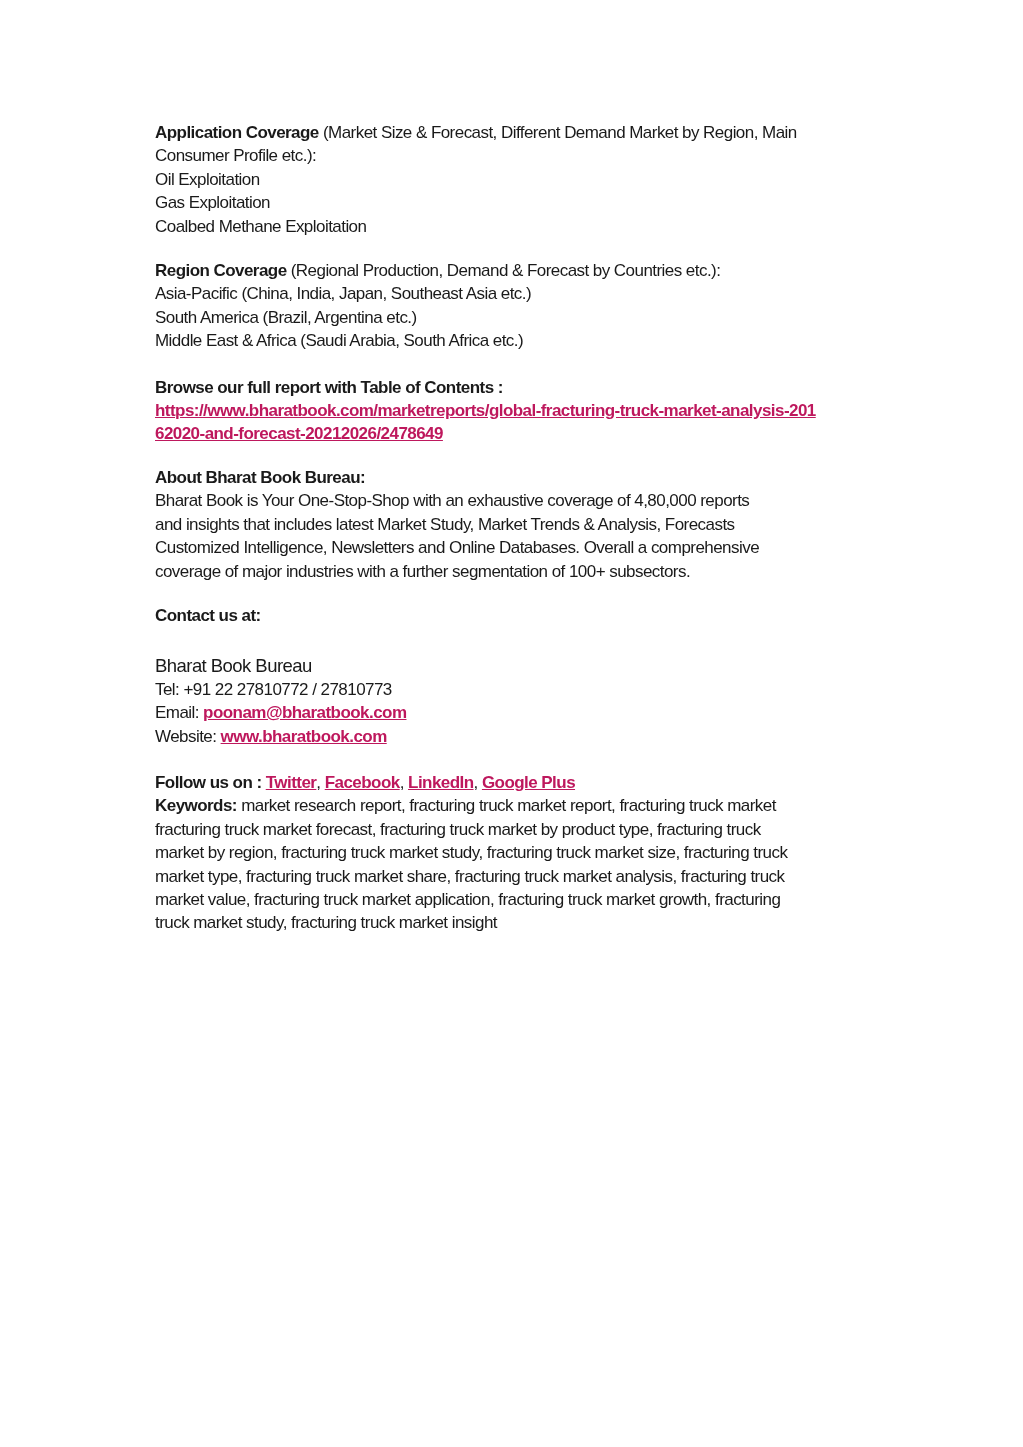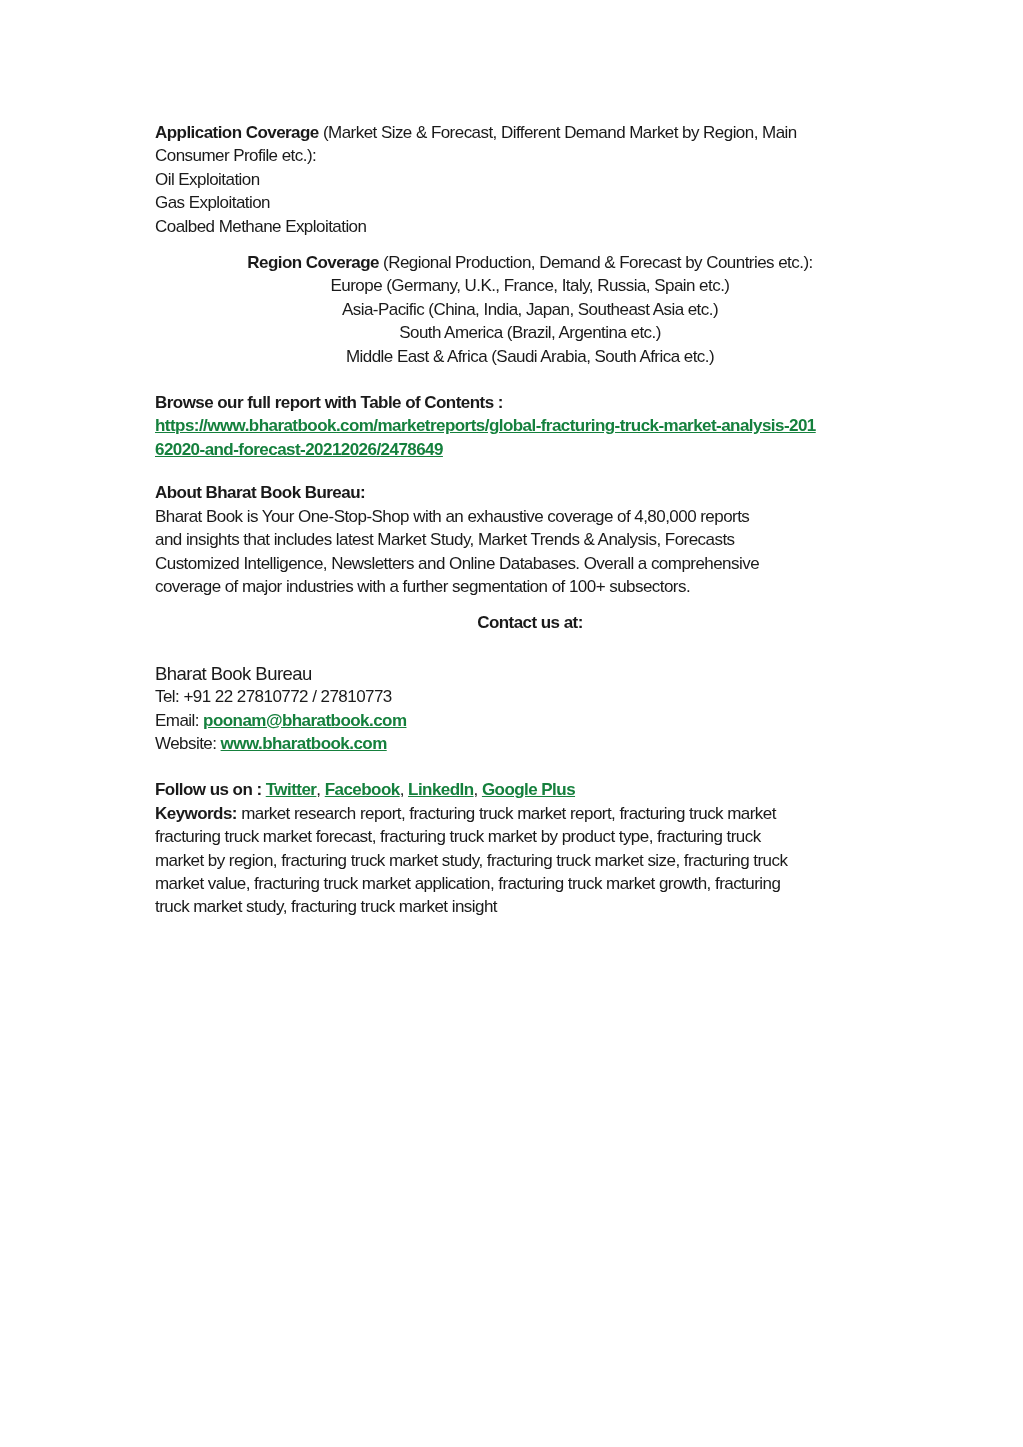--- a/index.html
+++ b/index.html
@@ -18,49 +18,48 @@
     top: 121px;
     width: 750px;
     font-size: 17px;
     letter-spacing: -0.55px;
     line-height: 23.4px;
   }
   p { margin: 0; }
   .line { display: block; white-space: nowrap; }
   b, .bold { font-weight: bold; }
   a, .link {
-    color: #15803d;
+    color: #be185d;
     font-weight: bold;
     text-decoration: underline;
     cursor: pointer;
   }
   .mt-17 { }
   .mt-20 { margin-top: 20px; }
-  .mt-21 { margin-top: 13px; text-align: center; }
+  .mt-21 { margin-top: 21px; }
   .mt-23 { margin-top: 23px; }
   .mt-27 { margin-top: 27px; }
   .company-line { font-size: 18.5px; }
 </style>
 </head>
 <body>
 
 <div class="page">
   <div class="content">
 
     <p>
       <span class="line"><b>Application Coverage</b><span> (Market Size &amp; Forecast, Different Demand Market by Region, Main</span></span>
       <span class="line">Consumer Profile etc.):</span>
       <span class="line">Oil Exploitation</span>
       <span class="line">Gas Exploitation</span>
       <span class="line">Coalbed Methane Exploitation</span>
     </p>
 
     <p class="mt-21">
       <span class="line"><b>Region Coverage</b><span> (Regional Production, Demand &amp; Forecast by Countries etc.):</span></span>
-      <span class="line">Europe (Germany, U.K., France, Italy, Russia, Spain etc.)</span>
       <span class="line">Asia-Pacific (China, India, Japan, Southeast Asia etc.)</span>
       <span class="line">South America (Brazil, Argentina etc.)</span>
       <span class="line">Middle East &amp; Africa (Saudi Arabia, South Africa etc.)</span>
     </p>
 
     <p class="mt-23">
       <span class="line"><b>Browse our full report with Table of Contents :</b></span>
       <span class="line"><a>https://www.bharatbook.com/marketreports/global-fracturing-truck-market-analysis-201</a></span>
       <span class="line"><a>62020-and-forecast-20212026/2478649</a></span>
     </p>
@@ -85,18 +84,19 @@
     </p>
 
     <p class="mt-23">
       <span class="line"><b>Follow us on : </b><a>Twitter</a><span>, </span><a>Facebook</a><span>, </span><a>LinkedIn</a><span>, </span><a>Google Plus</a></span>
     </p>
 
     <p class="mt-17">
       <span class="line"><b>Keywords:</b><span> market research report, fracturing truck market report, fracturing truck market</span></span>
       <span class="line">fracturing truck market forecast, fracturing truck market by product type, fracturing truck</span>
       <span class="line">market by region, fracturing truck market study, fracturing truck market size, fracturing truck</span>
+      <span class="line">market type, fracturing truck market share, fracturing truck market analysis, fracturing truck</span>
       <span class="line">market value, fracturing truck market application, fracturing truck market growth, fracturing</span>
       <span class="line">truck market study, fracturing truck market insight</span>
     </p>
 
   </div>
 </div>
 
 </body></html>

